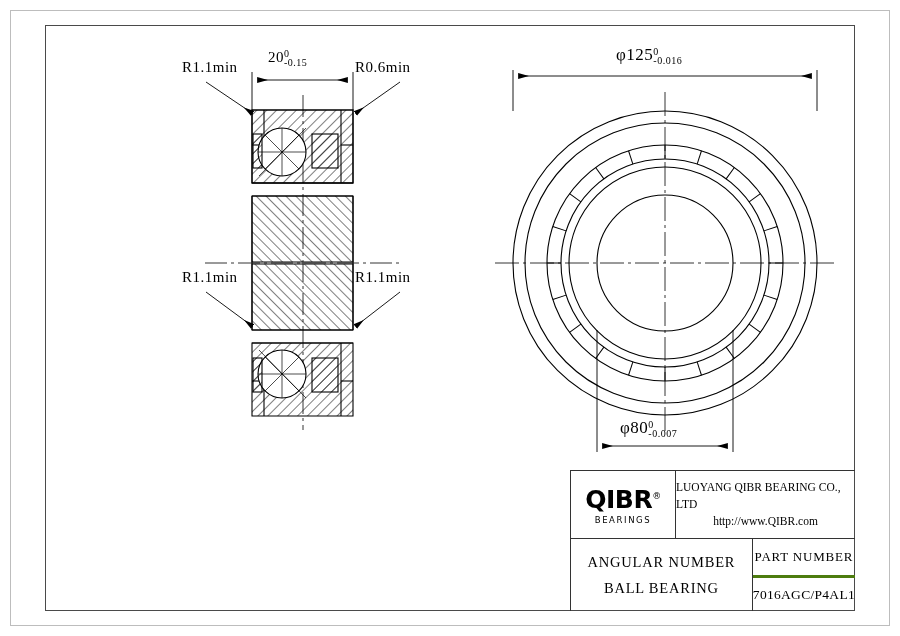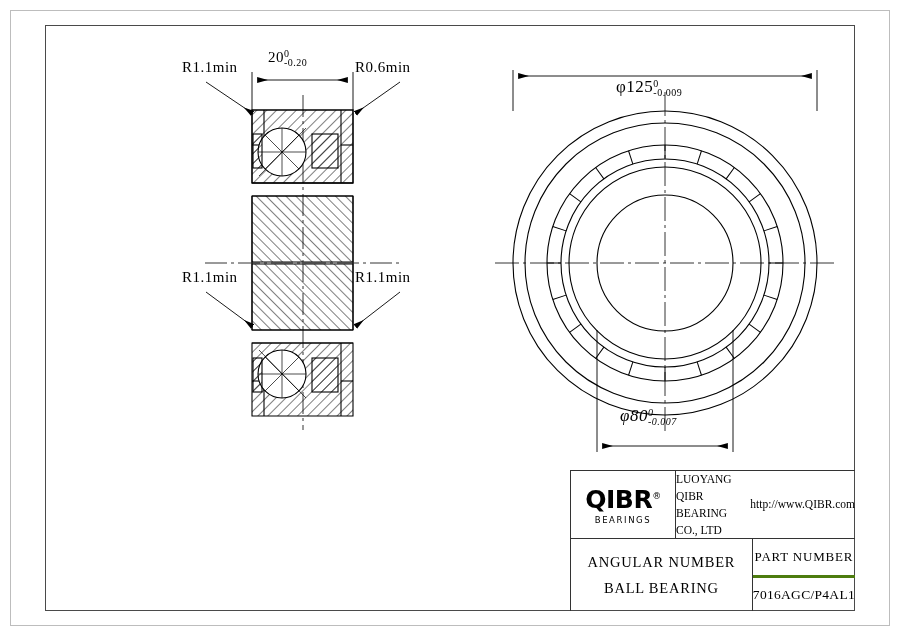--- a/index.html
+++ b/index.html
@@ -97,21 +97,21 @@
   }
   .logo-sub{
     font-family:"DejaVu Sans", sans-serif;
     font-size:8.5px;
     letter-spacing:1.6px;
     margin-top:2px;
   }
   .tb-company{
     flex:1;
     display:flex;
-    flex-direction:row;
+    flex-direction:column;
     align-items:center;
     justify-content:center;
     font-size:11.5px;
     line-height:17px;
   }
   .tb-row2{
     display:flex;
     height:72px;
   }
   .tb-type{
@@ -286,36 +286,36 @@
     </g>
 
     <g stroke="#000" stroke-width="0.9" fill="none">
       <line x1="597" y1="330" x2="597" y2="452"></line>
       <line x1="733" y1="330" x2="733" y2="452"></line>
       <line x1="603" y1="446" x2="727" y2="446" marker-start="url(#arrB)" marker-end="url(#arrA)"></line>
     </g>
   </svg>
 
   <div class="lbl" style="left:268px;top:49px;">
-    <span>20</span><span class="tol"><span class="up">0</span><span class="dn">-0.20</span></span>
+    <span>20</span><span class="tol"><span class="up">0</span><span class="dn">-0.15</span></span>
   </div>
 
   <div class="lbl" style="left:182px;top:59px;">R1.1min</div>
 
   <div class="lbl" style="left:355px;top:59px;">R0.6min</div>
 
   <div class="lbl" style="left:182px;top:269px;">R1.1min</div>
 
   <div class="lbl" style="left:355px;top:269px;">R1.1min</div>
 
-  <div class="lbl" style="left:616px;top:45px;font-size:17px;margin-top:32px;">
-    <span>φ125</span><span class="tol"><span class="up">0</span><span class="dn">-0.009</span></span>
+  <div class="lbl" style="left:616px;top:45px;font-size:17px;">
+    <span>φ125</span><span class="tol"><span class="up">0</span><span class="dn">-0.016</span></span>
   </div>
 
-  <div class="lbl" style="left:620px;top:406px;font-size:17px;font-style:italic;">
+  <div class="lbl" style="left:620px;top:418px;font-size:17px;">
     <span>φ80</span><span class="tol"><span class="up">0</span><span class="dn">-0.007</span></span>
   </div>
 
   <div class="tb">
     <div class="tb-row1">
       <div class="tb-logo">
         <div class="logo-main"><span>QIBR</span><span class="logo-reg">®</span></div>
         <div class="logo-sub">BEARINGS</div>
       </div>
       <div class="tb-company">

